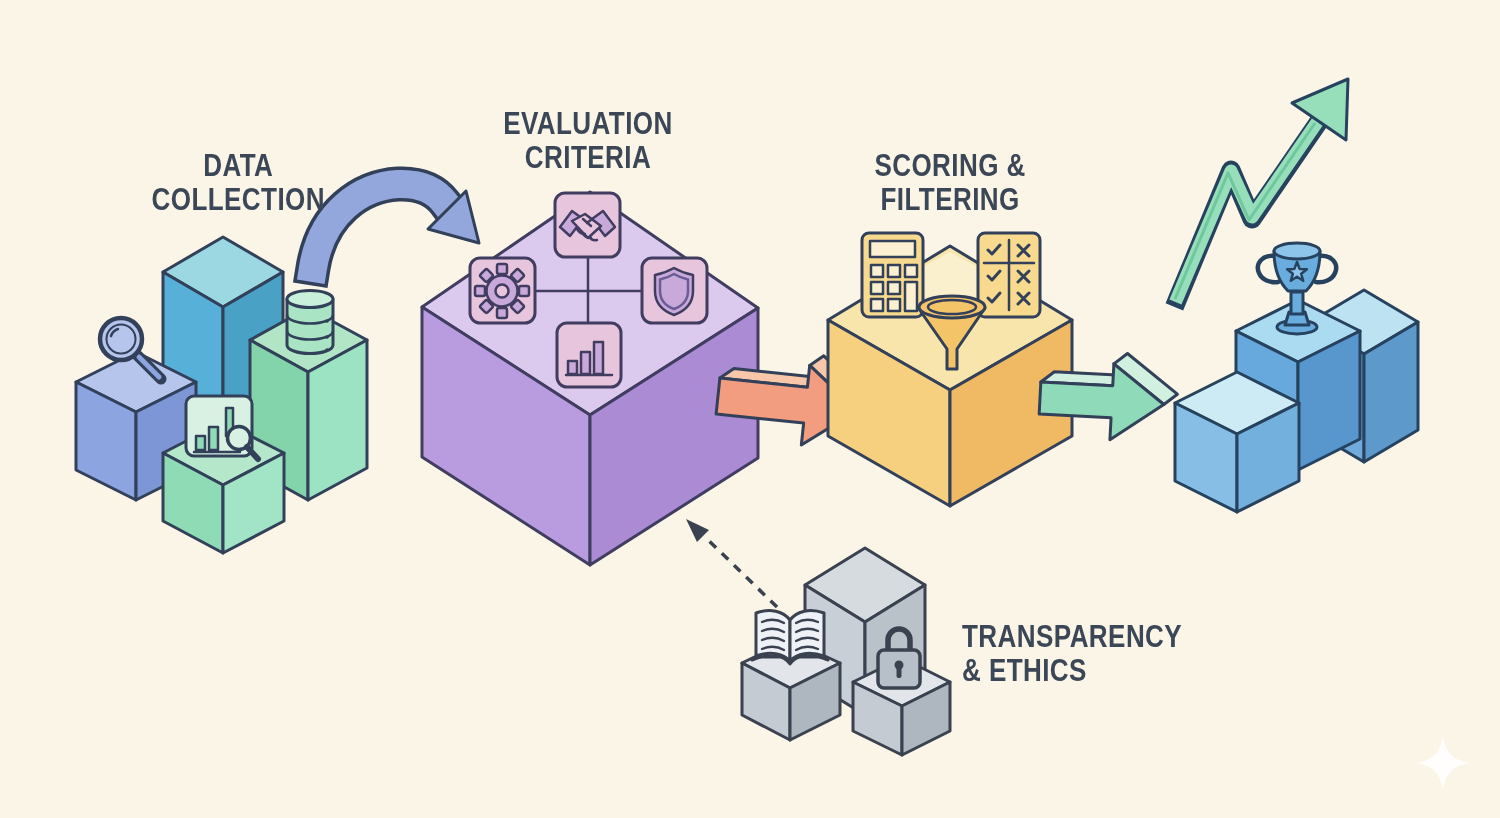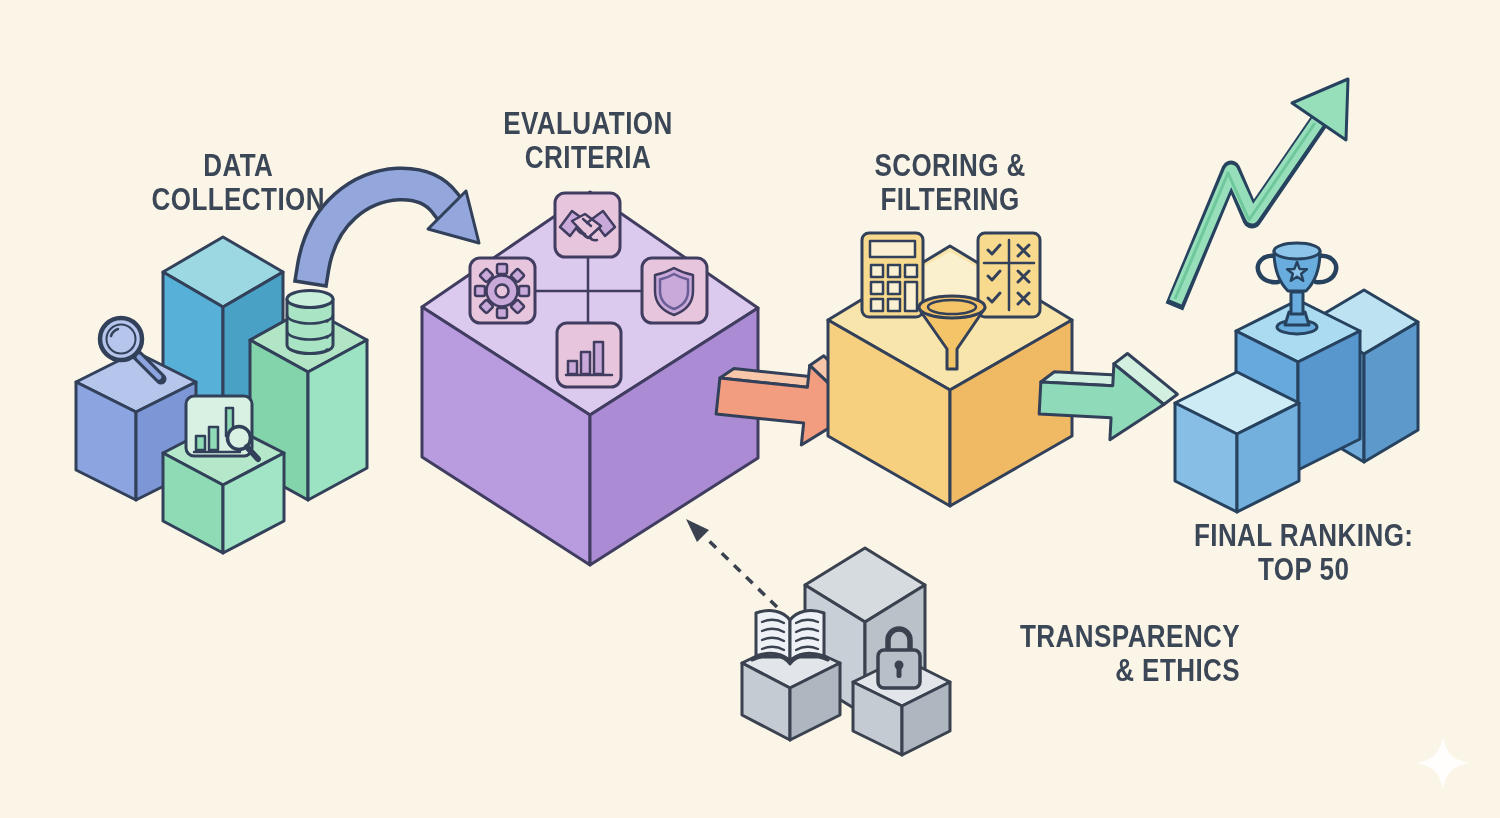--- a/index.html
+++ b/index.html
@@ -3,21 +3,21 @@
 <meta charset="utf-8">
 <style>
   html,body{margin:0;padding:0;background:var(--bg,#fbf5e7);}
   .stage{position:relative;width:1500px;height:818px;background:var(--bg,#fbf5e7);overflow:hidden;
          font-family:"Liberation Sans",sans-serif;}
   svg{position:absolute;left:0;top:0;}
   
   .label{position:absolute;font-weight:700;font-size:31px;line-height:34px;color:var(--label,#3b4656);
          text-align:center;white-space:nowrap;letter-spacing:.5px;}
   .cond{display:inline-block;transform:scaleX(.84);transform-origin:center top;}
-  .label.left-al{text-align:right;}
+  .label.left-al{text-align:left;}
   .label.left-al .cond{transform-origin:left top;}
   
   .s  {stroke:var(--ink);stroke-width:3;stroke-linejoin:round;}
   .s25{stroke:var(--ink);stroke-width:2.5;stroke-linejoin:round;stroke-linecap:round;}
   .sp {stroke:var(--purpleInk);stroke-width:3;stroke-linejoin:round;}
   .sp2{stroke:var(--purpleInk);stroke-width:2.5;stroke-linejoin:round;stroke-linecap:round;}
   .sk {stroke:var(--podInk);stroke-width:3;stroke-linejoin:round;}
   .sg {stroke:var(--inkSoft);stroke-width:3;stroke-linejoin:round;}
   .none{fill:none;}
   
@@ -299,23 +299,19 @@
 <div class="label" style="left:458px;top:107px;width:260px">
   <span class="cond"><span>EVALUATION</span><br>
   <span>CRITERIA</span></span>
 </div>
 
 <div class="label" style="left:820px;top:149px;width:260px">
   <span class="cond"><span>SCORING &amp;</span><br>
   <span>FILTERING</span></span>
 </div>
 
-<div class="label" style="left:1154px;top:519px;width:300px">
-  <span class="cond"><span>FINAL RANKING:</span><br>
-  <span>TOP 50</span></span>
-</div>
 
 <div class="label left-al" style="left:962px;top:620px;width:320px">
   <span class="cond"><span>TRANSPARENCY</span><br>
   <span>&amp; ETHICS</span></span>
 </div>
 
 </div>
 
 </body></html>

